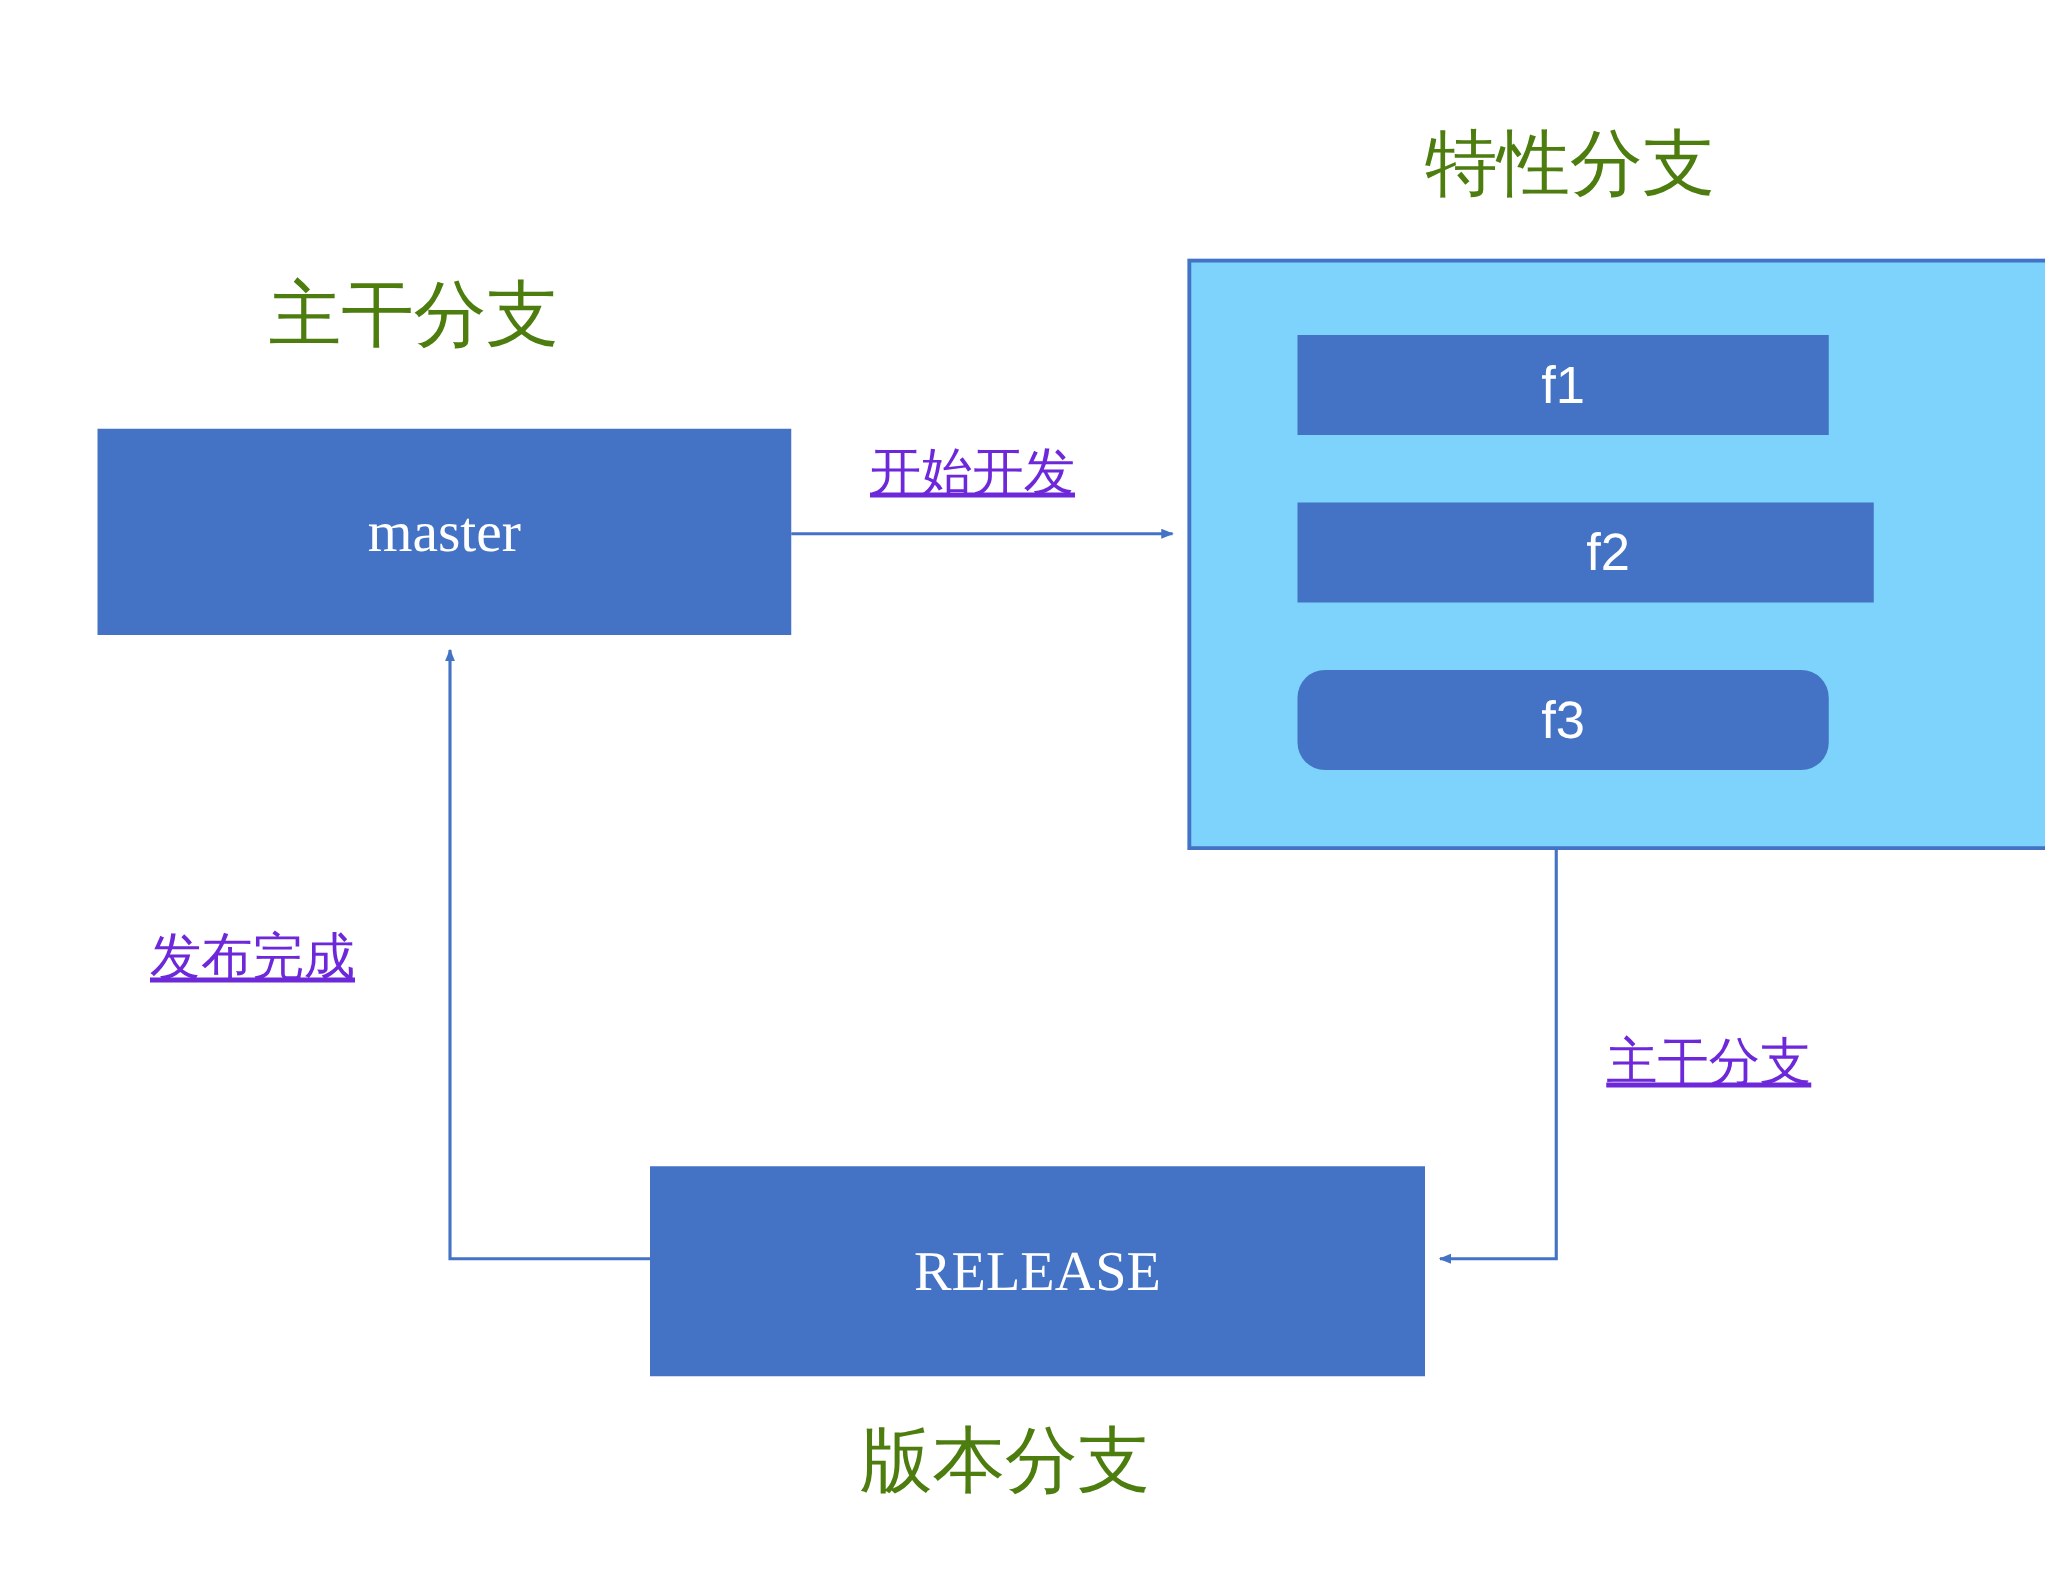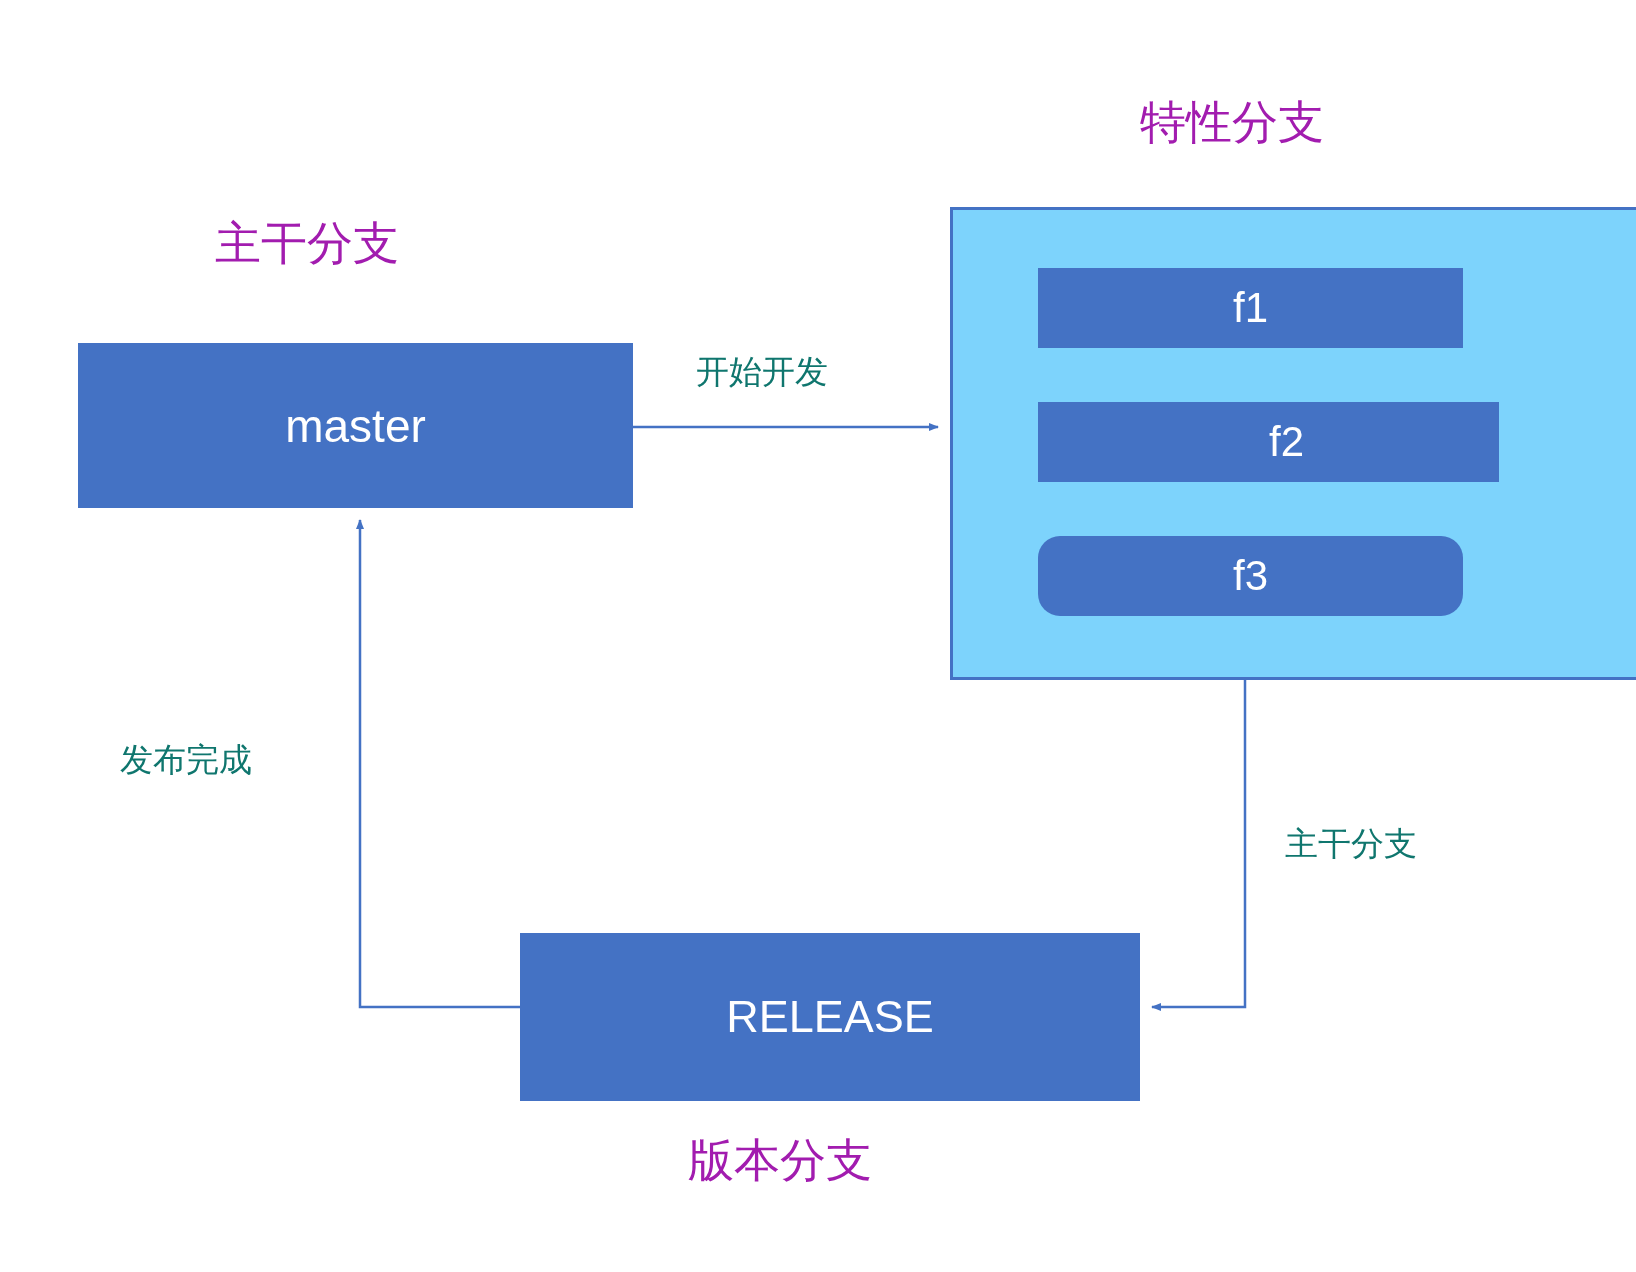--- a/index.html
+++ b/index.html
@@ -24,20 +24,21 @@
     pointer-events: none;
   }
   .node {
     position: absolute;
     background: #4472c4;
     color: #ffffff;
     display: flex;
     align-items: center;
     justify-content: center;
     box-sizing: border-box;
+    font-family: Liberation Serif, serif;
   }
   .master-box {
     left: 78px;
     top: 343px;
     width: 555px;
     height: 165px;
     font-size: 46px;
   }
   .release-box {
     left: 520px;
@@ -66,32 +67,33 @@
     display: flex;
     align-items: center;
     justify-content: center;
     font-size: 42px;
   }
   .feature-item.f1 { top: 58px; }
   .feature-item.f2 { top: 192px; padding-left: 36px; }
   .feature-item.f3 { top: 326px; border-radius: 22px; }
   .title-label {
     position: absolute;
-    color: #a21caf;
-    font-size: 46px;
+    color: #4d7c0f;
+    font-size: 58px;
     white-space: nowrap;
   }
   .feature-title { left: 1140px; top: 92px; }
   .master-title  { left: 215px;  top: 213px; }
   .release-title { left: 688px;  top: 1130px; }
   .edge-label {
     position: absolute;
-    color: #0f766e;
-    font-size: 33px;
+    color: #6d28d9;
+    font-size: 41px;
     white-space: nowrap;
+    text-decoration: underline;
   }
   .label-start-dev    { left: 696px;  top: 350px; }
   .label-dev-done     { left: 1285px; top: 822px; }
   .label-release-done { left: 120px;  top: 738px; }
 </style>
 </head>
 <body>
 
 <div class="canvas">
 

